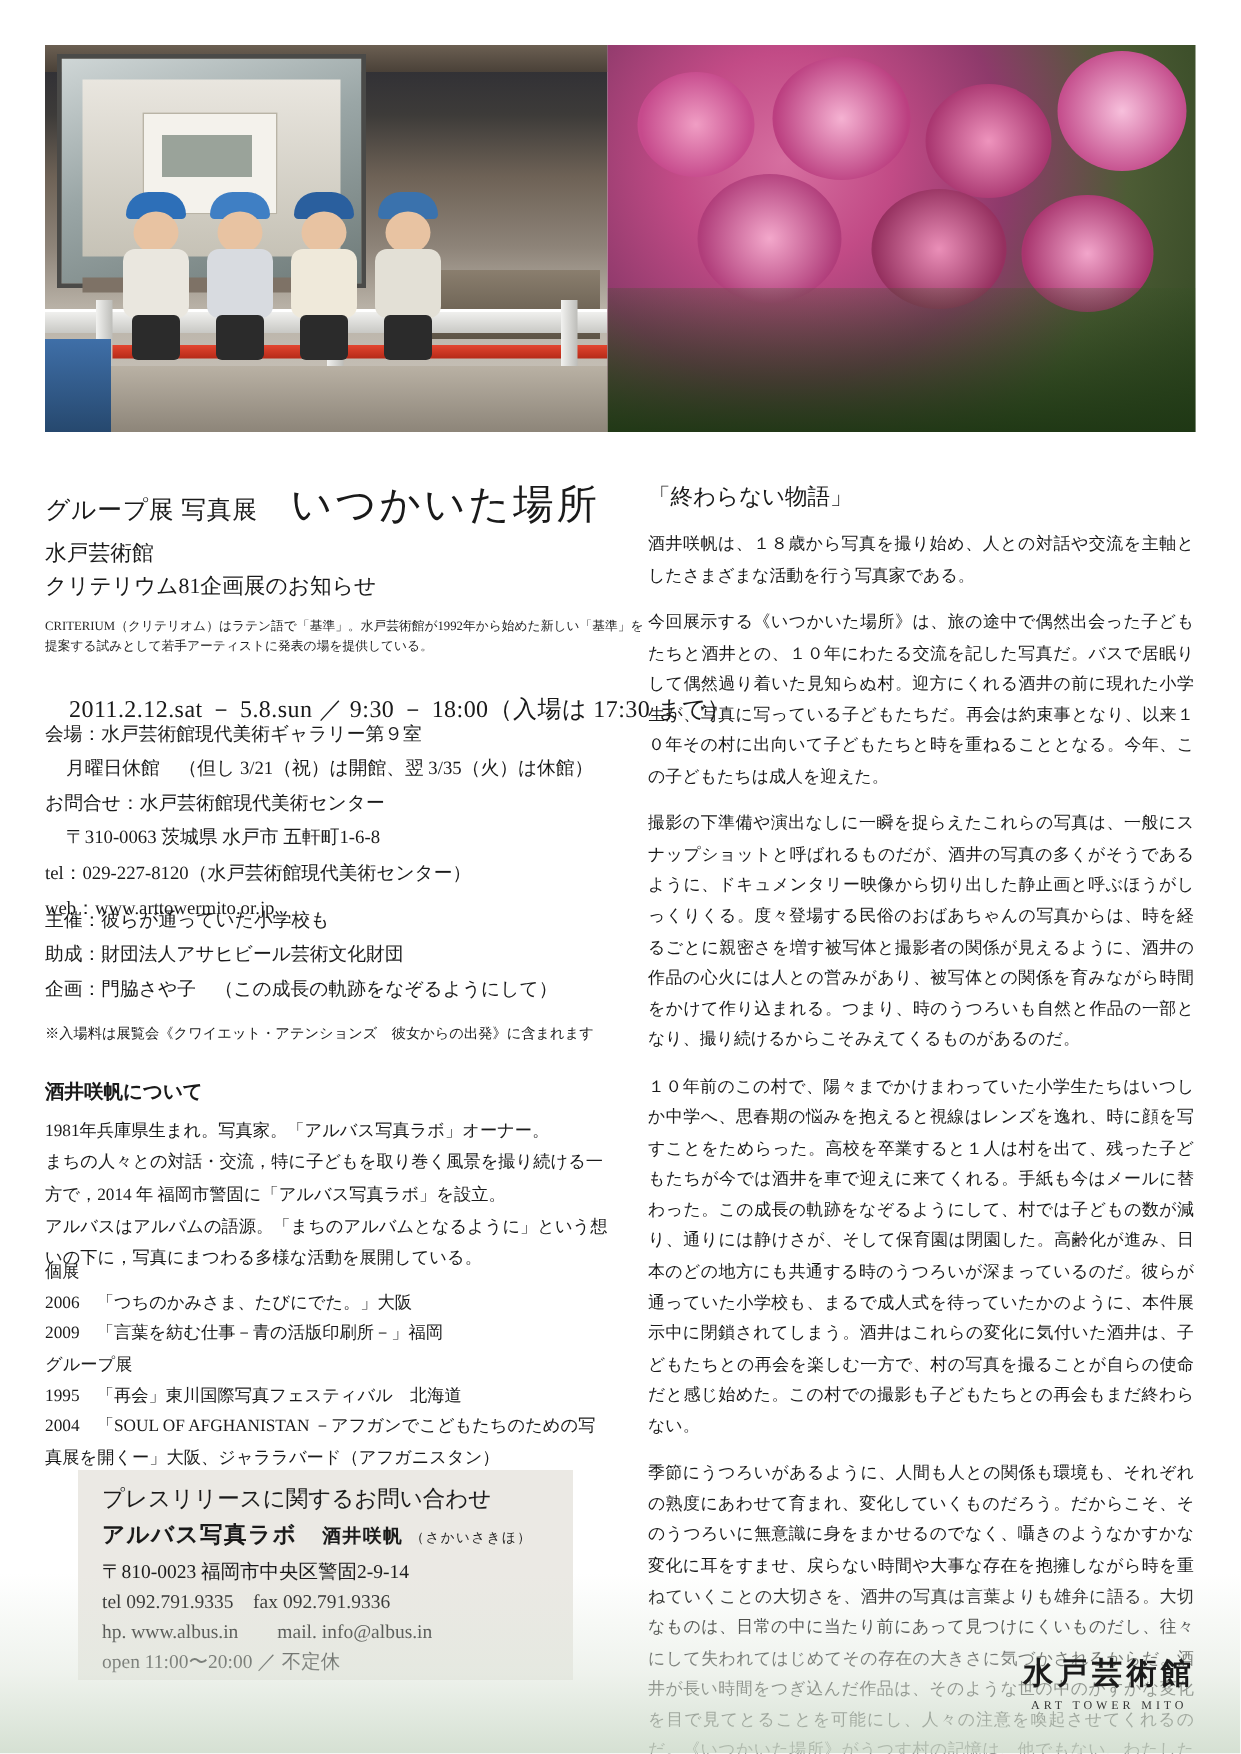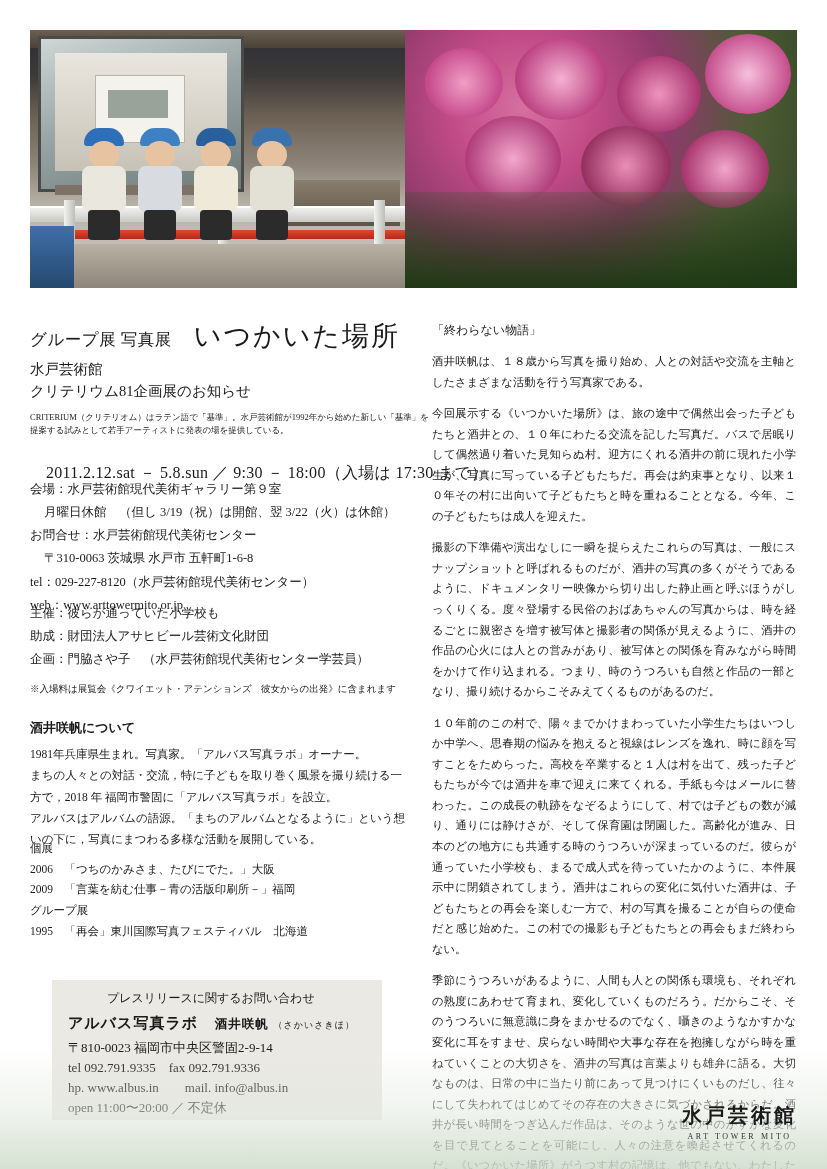--- a/index.html
+++ b/index.html
@@ -65,29 +65,29 @@
   .org{position:absolute;left:30px;top:602px;font-size:12.5px;line-height:1.85;}
   .orgnote{position:absolute;left:30px;top:683px;font-size:9.5px;text-align:right;}
 
   .about-h{position:absolute;left:30px;top:719px;font-size:13px;font-weight:bold;}
   .about{position:absolute;left:30px;top:744px;width:375px;font-size:11.5px;line-height:1.85;}
 
   .exh{position:absolute;left:30px;top:838px;width:375px;font-size:11.5px;line-height:1.8;}
 
   
   .pressbox{position:absolute;left:52px;top:980px;width:330px;height:140px;background:#ebe9e4;}
-  .pressbox .ph{position:absolute;left:16px;top:10px;font-size:12px;margin-left:39px;}
+  .pressbox .ph{position:absolute;left:16px;top:10px;font-size:15px;}
   .press-logo{position:absolute;left:16px;top:34px;font-size:15px;font-weight:bold;letter-spacing:1px;}
   .press-logo .nm{font-size:12.5px;font-weight:bold;margin-left:12px;}
   .press-logo .rb{font-size:9px;font-weight:normal;}
   .press-lines{position:absolute;left:16px;top:58px;font-size:13px;line-height:1.55;font-family:"Liberation Serif",serif;}
 
   
   .rc{position:absolute;left:432px;top:322px;width:364px;}
-  .rc .rtitle{font-size:12px;margin-bottom:12px;}
+  .rc .rtitle{font-size:15px;margin-bottom:12px;}
   .rc p{font-size:11.3px;line-height:1.82;margin:0 0 11px 0;text-align:justify;}
 
   
   .footer-logo{position:absolute;right:30px;bottom:28px;text-align:center;}
   .footer-logo .jp{font-size:20px;letter-spacing:3px;font-weight:bold;}
   .footer-logo .en{font-size:8px;letter-spacing:2.6px;margin-top:3px;color:#333;}
 
   .footer-grass{position:absolute;left:0;bottom:0;width:827px;height:120px;
      background:linear-gradient(180deg,rgba(255,255,255,0) 0%,rgba(225,232,222,.55) 55%,rgba(206,219,203,.85) 100%);}
 </style>
@@ -160,47 +160,48 @@
   <div class="museum">
     <div class="m1">水戸芸術館</div>
     <div class="m2">クリテリウム81企画展のお知らせ</div>
     <div class="note">CRITERIUM（クリテリオム）はラテン語で「基準」。水戸芸術館が1992年から始めた新しい「基準」を提案する試みとして若手アーティストに発表の場を提供している。</div>
   </div>
 
   <div class="dates">2011.2.12.sat － 5.8.sun ／ 9:30 － 18:00（入場は 17:30 まで）</div>
 
   <div class="venue">
     <div>会場：水戸芸術館現代美術ギャラリー第９室</div>
-    <div class="ind">月曜日休館　（但し 3/19（祝）は開館、翌 3/22（火）は休館）</div>
+    <div class="ind">月曜日休館　（但し 3/21（祝）は開館、翌 3/35（火）は休館）</div>
     <div>お問合せ：水戸芸術館現代美術センター</div>
     <div class="ind">〒310-0063 茨城県 水戸市 五軒町1-6-8</div>
     <div>tel：029-227-8120（水戸芸術館現代美術センター）</div>
     <div>web：www.arttowermito.or.jp</div>
   </div>
 
   <div class="org">
     <div>主催：彼らが通っていた小学校も</div>
     <div>助成：財団法人アサヒビール芸術文化財団</div>
-    <div>企画：門脇さや子　（水戸芸術館現代美術センター学芸員）</div>
+    <div>企画：門脇さや子　（この成長の軌跡をなぞるようにして）</div>
   </div>
   <div class="orgnote">※入場料は展覧会《クワイエット・アテンションズ　彼女からの出発》に含まれます</div>
 
   <div class="about-h">酒井咲帆について</div>
   <div class="about">
     <div id="about-body-text" style="white-space:pre-line">1981年兵庫県生まれ。写真家。「アルバス写真ラボ」オーナー。
-まちの人々との対話・交流，特に子どもを取り巻く風景を撮り続ける一方で，2018 年 福岡市警固に「アルバス写真ラボ」を設立。
+まちの人々との対話・交流，特に子どもを取り巻く風景を撮り続ける一方で，2014 年 福岡市警固に「アルバス写真ラボ」を設立。
 アルバスはアルバムの語源。「まちのアルバムとなるように」という想いの下に，写真にまつわる多様な活動を展開している。</div>
   </div>
 
   <div class="exh">
     <div>個展</div>
     <div>2006　「つちのかみさま、たびにでた。」大阪</div>
     <div>2009　「言葉を紡む仕事－青の活版印刷所－」福岡</div>
     <div>グループ展</div>
     <div>1995　「再会」東川国際写真フェスティバル　北海道</div>
+    <div>2004　「SOUL OF AFGHANISTAN －アフガンでこどもたちのための写真展を開くー」大阪、ジャララバード（アフガニスタン）</div>
   </div>
 
   <div class="pressbox">
     <div class="ph">プレスリリースに関するお問い合わせ</div>
     <div class="press-logo">
       <span>アルバス写真ラボ</span>
       <span class="nm">酒井咲帆</span>
       <span class="rb">（さかいさきほ）</span>
     </div>
     <div class="press-lines">

